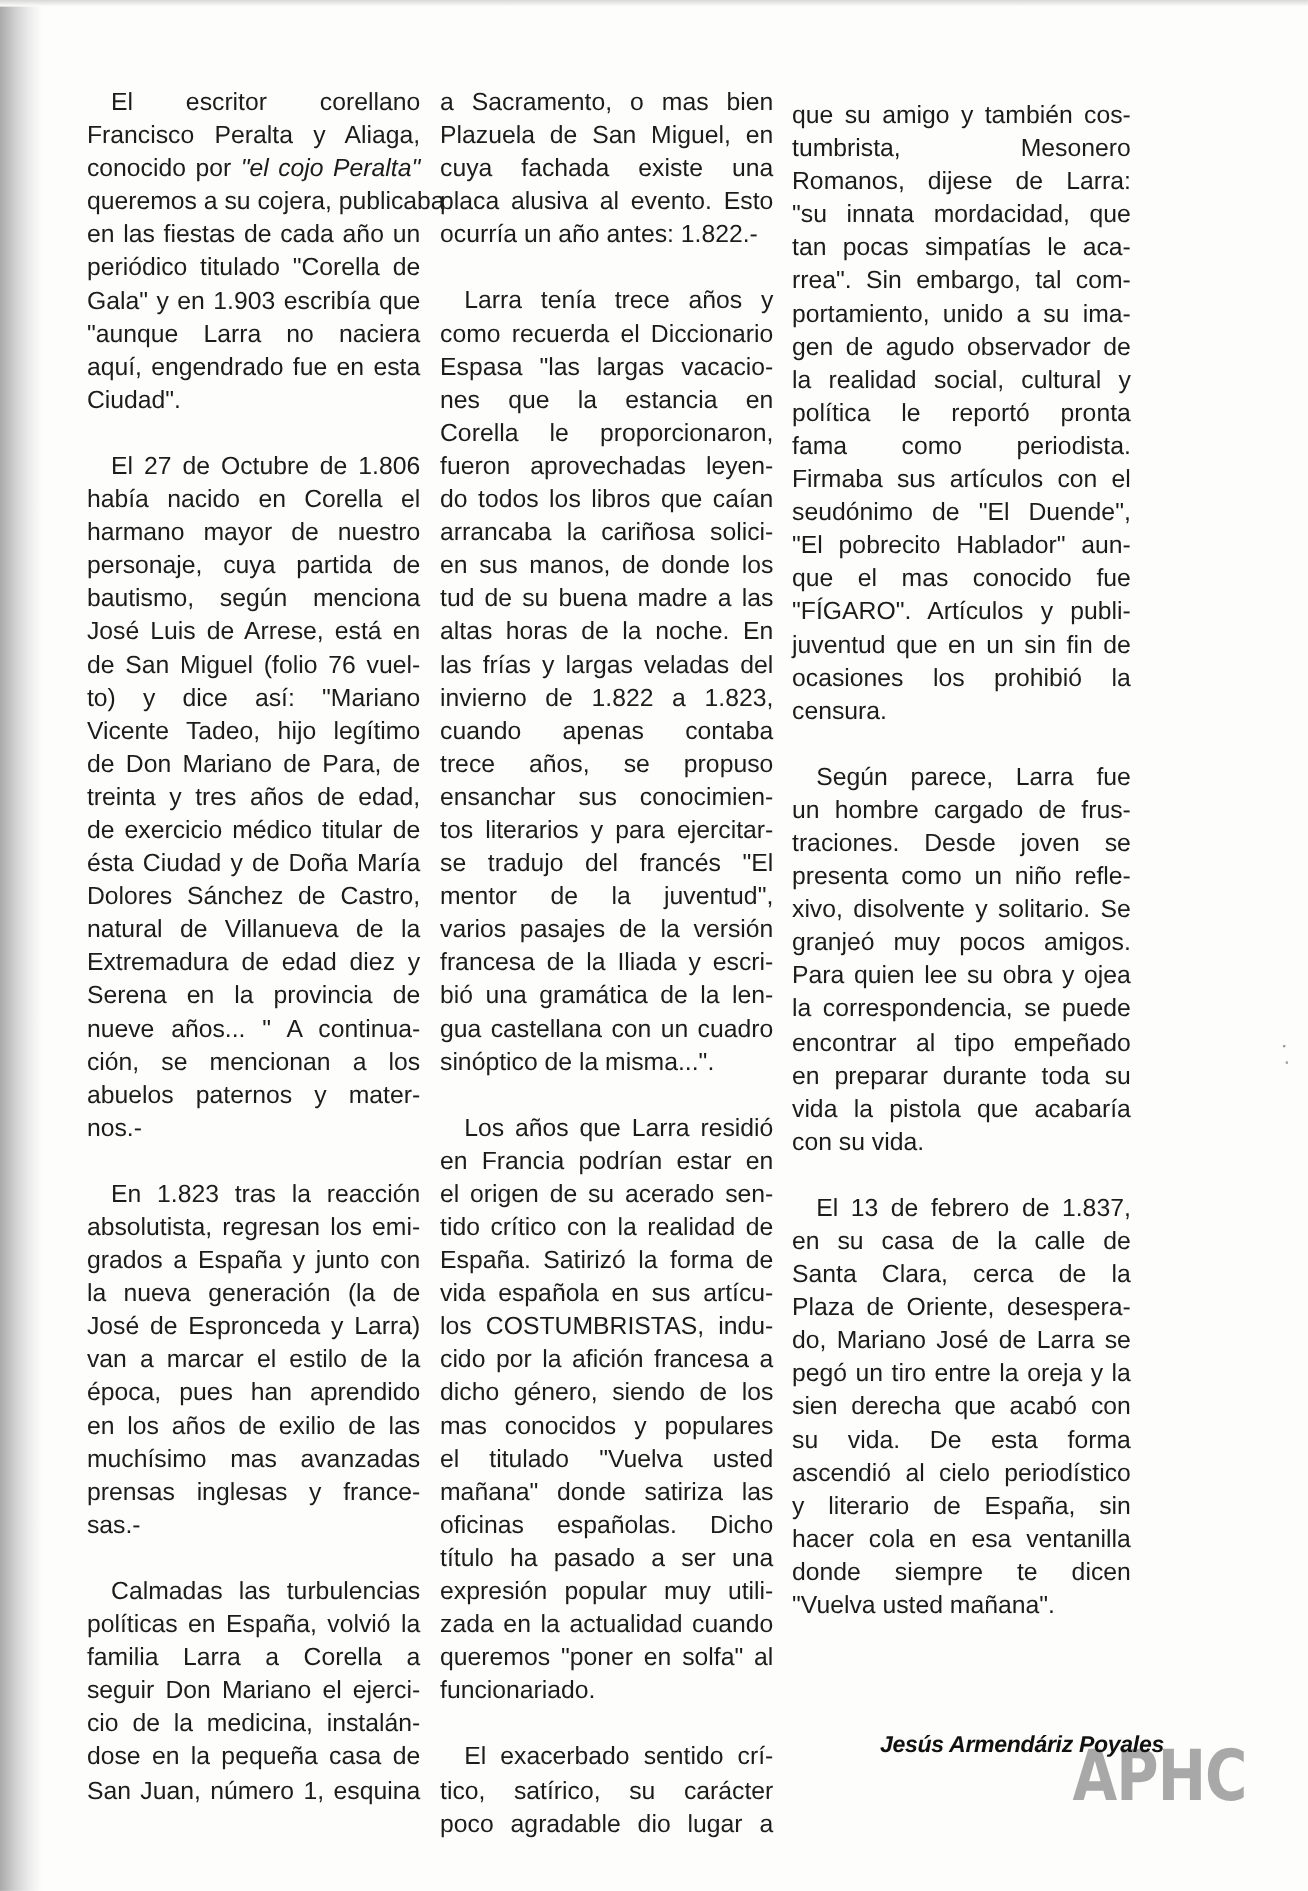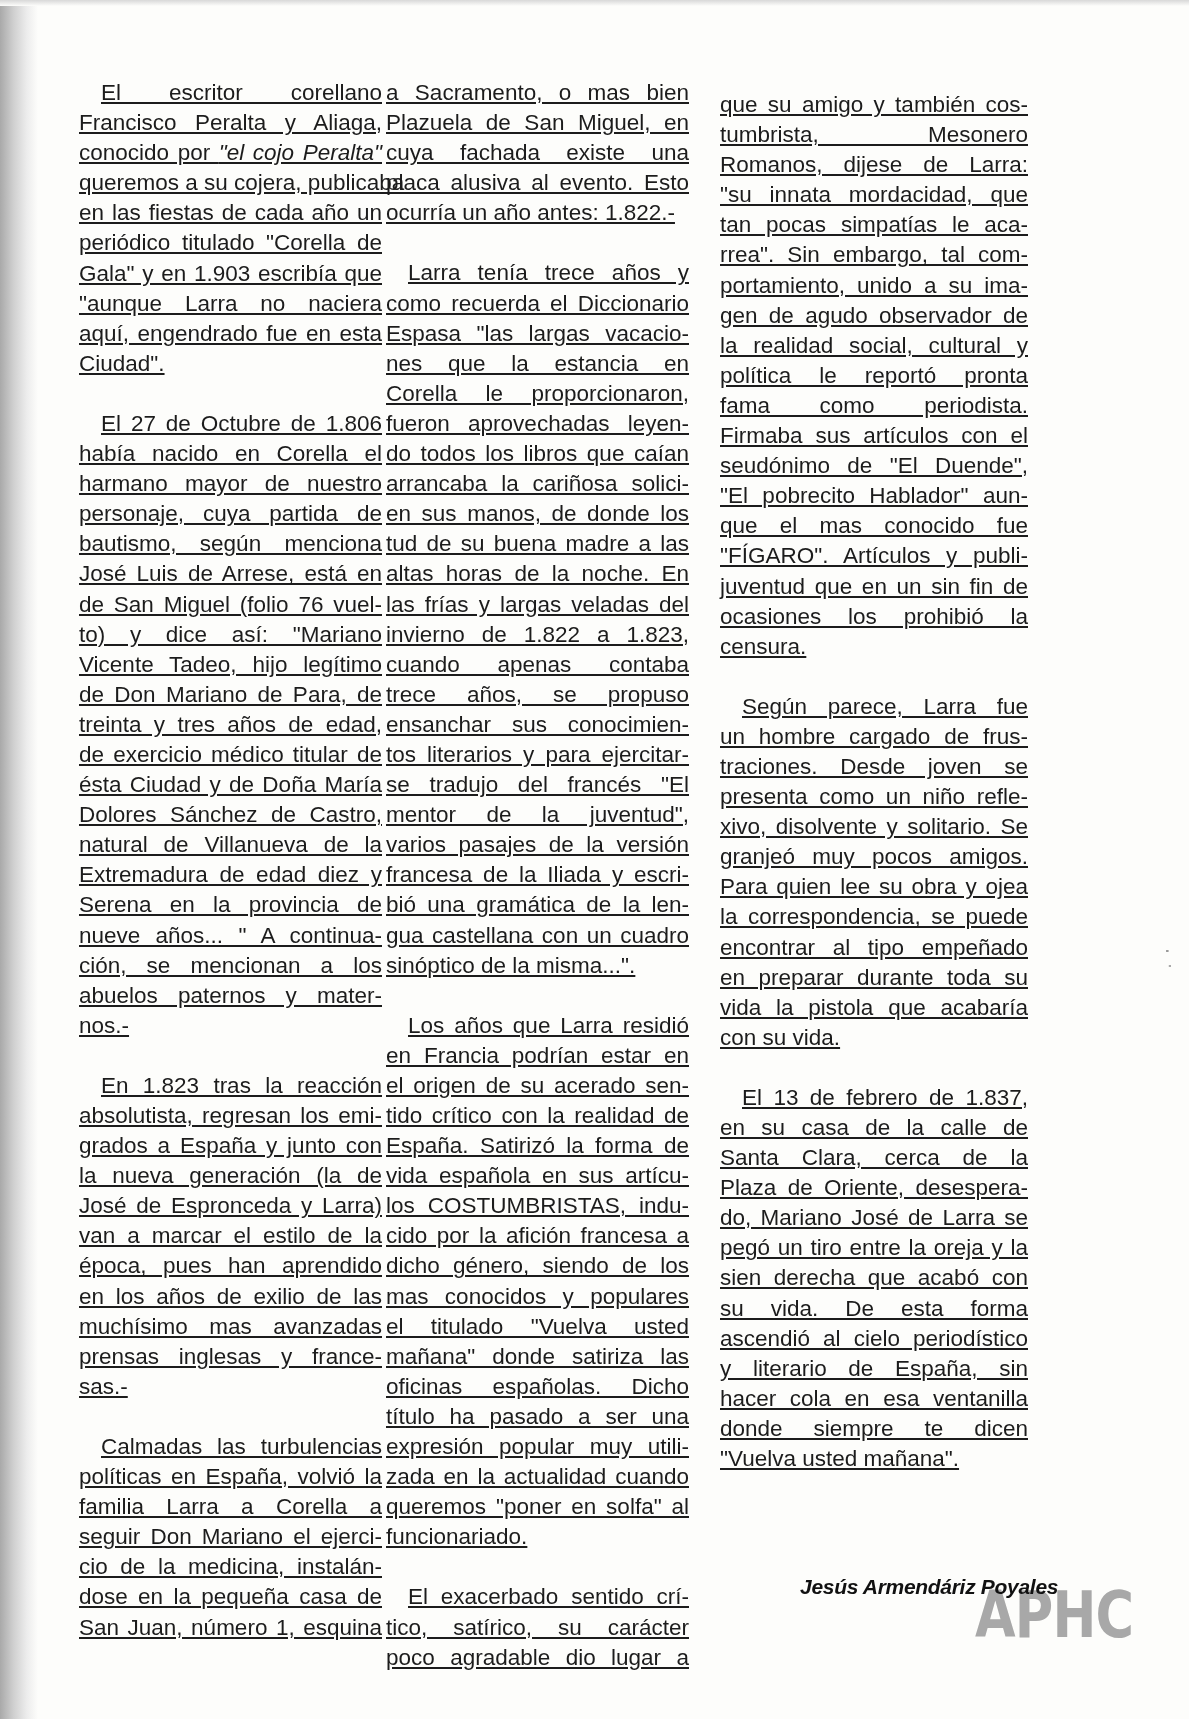--- a/index.html
+++ b/index.html
@@ -17,24 +17,23 @@
     background: linear-gradient(to right, #a9a9a9 0%, #cfcfcf 35%, #ececec 70%, #fdfdfb 100%);
   }
   .top-edge {
     position: absolute; left: 0; top: 0; width: 1189px; height: 6px;
     background: linear-gradient(to bottom, #d8d8d8, #fdfdfb);
   }
   .column {
     position: absolute;
     top: 78px;
     width: 303px;
-    text-decoration: underline;
   }
   #col-1 { left: 79px; }
-  #col-2 { left: 386px; }
+  #col-2 { left: 400px; }
   #col-3 { left: 720px; width: 308px; margin-top: 12px; }
   .line {
     display: block;
     font-size: 22.5px;
     line-height: 30.1px;
     height: 30.1px;
     white-space: nowrap;
     text-align: justify;
     text-align-last: justify;
   }

